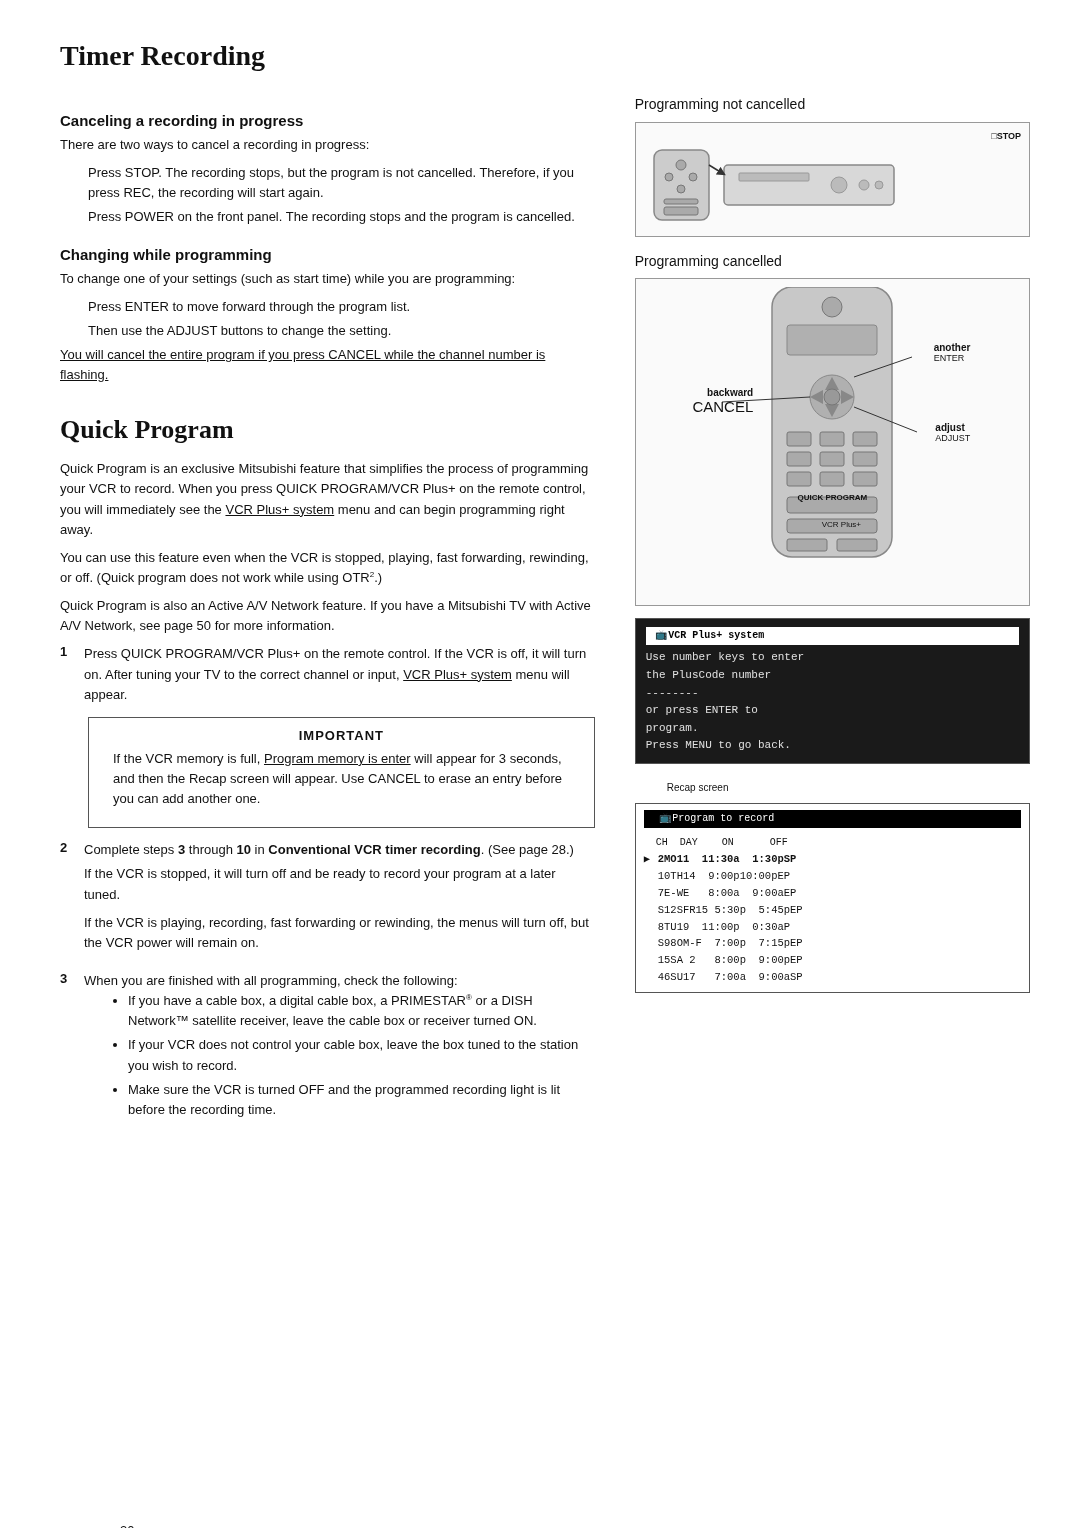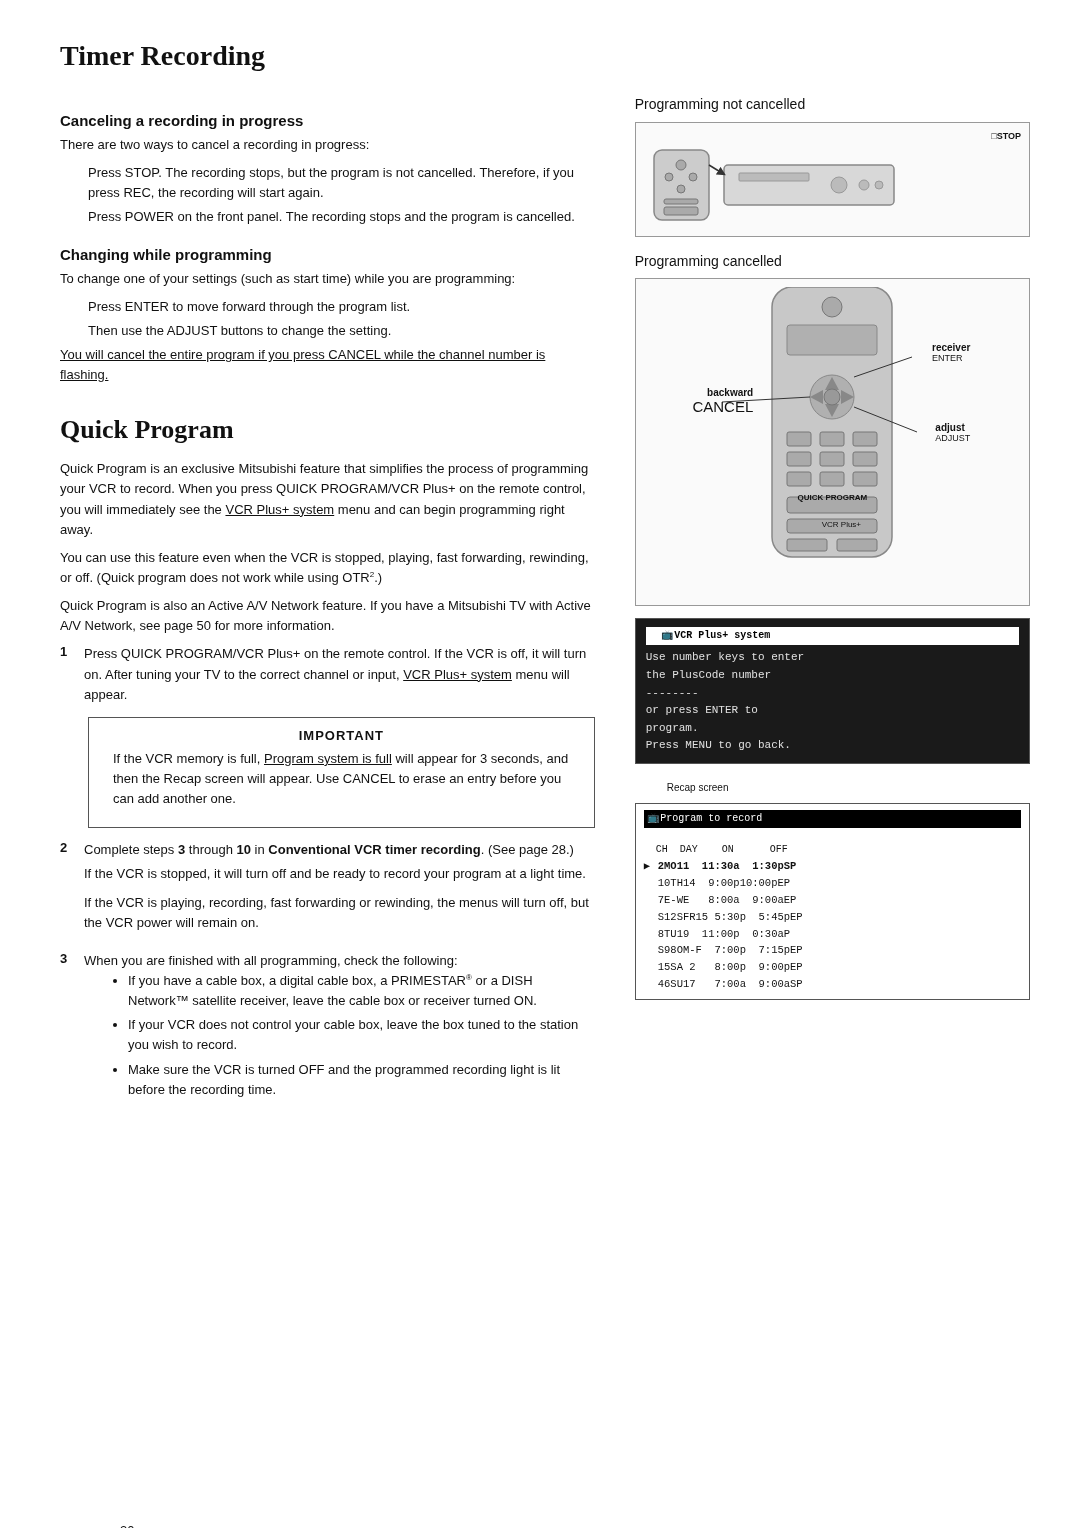--- a/index.html
+++ b/index.html
@@ -190,29 +190,29 @@
         <li>
           <span class="step-num bold">1</span>
           <div class="step-content">
             Press QUICK PROGRAM/VCR Plus+ on the remote control. If the VCR is off, it will turn on. After tuning your TV to the correct channel or input, <span class="underline">VCR Plus+ system</span> menu will appear.
           </div>
         </li>
       </ol>
 
       <div class="important-box">
         <div class="important-label">IMPORTANT</div>
-        <p>If the VCR memory is full, <span class="underline">Program system is full</span> will appear for 3 seconds, and then the Recap screen will appear. Use CANCEL to erase an entry before you can add another one.</p>
+        <p>If the VCR memory is full, <span class="underline">Program memory is enter</span> will appear for 3 seconds, and then the Recap screen will appear. Use CANCEL to erase an entry before you can add another one.</p>
       </div>
 
       <ol class="main-steps">
         <li>
           <span class="step-num bold">2</span>
           <div class="step-content">
             Complete steps <span class="bold">3</span> through <span class="bold">10</span> in <span class="bold">Conventional VCR timer recording</span>. (See page 28.)
-            <p style="margin-top:4px;">If the VCR is stopped, it will turn off and be ready to record your program at a light time.</p>
+            <p style="margin-top:4px;">If the VCR is stopped, it will turn off and be ready to record your program at a later tuned.</p>
             <p style="margin-top:4px;">If the VCR is playing, recording, fast forwarding or rewinding, the menus will turn off, but the VCR power will remain on.</p>
           </div>
         </li>
         <li>
           <span class="step-num bold">3</span>
           <div class="step-content">
             When you are finished with all programming, check the following:
             <ul class="bullet-list">
               <li>If you have a cable box, a digital cable box, a PRIMESTAR<sup>®</sup> or a DISH Network™ satellite receiver, leave the cable box or receiver turned ON.</li>
               <li>If your VCR does not control your cable box, leave the box tuned to the station you wish to record.</li>
@@ -302,54 +302,54 @@
 
             <line x1="162" y1="90" x2="220" y2="70" stroke="#333" stroke-width="1"></line>
 
             <line x1="118" y1="110" x2="30" y2="115" stroke="#333" stroke-width="1"></line>
 
             <line x1="162" y1="120" x2="225" y2="145" stroke="#333" stroke-width="1"></line>
           </svg>
 
           
           <div style="position:absolute; top:55px; right:2px; text-align:left;">
-            <div style="font-size:10px; font-weight:bold;">receiver</div>
+            <div style="font-size:10px; font-weight:bold;">another</div>
             <div style="font-size:9px;">ENTER</div>
           </div>
           
           <div style="position:absolute; top:100px; left:0px; text-align:right;">
             <div style="font-size:10px; font-weight:bold;">backward</div>
             <div style="font-size:15px;">CANCEL</div>
           </div>
           
           <div style="position:absolute; top:135px; right:2px; text-align:left;">
             <div style="font-size:10px; font-weight:bold;">adjust</div>
             <div style="font-size:9px;">ADJUST</div>
           </div>
           
           <div style="position:absolute; top:206px; left:97px; font-size:8px; font-weight:bold; width:86px; text-align:center;">QUICK PROGRAM</div>
           
           <div style="position:absolute; top:233px; left:97px; font-size:8px; width:104px; text-align:center;">VCR Plus+</div>
         </div>
       </div>
 
       <div class="screen-box">
-        <div style="background:#fff; color:#000; padding:1px 16px; margin-bottom:4px; font-size:10px; font-weight:bold;">📺VCR Plus+ system</div>
+        <div style="background:#fff; color:#000; padding:1px 10px; margin-bottom:4px; font-size:10px; font-weight:bold;">📺VCR Plus+ system</div>
         <div>Use number keys to enter</div>
         <div>the PlusCode number</div>
         <div>--------</div>
         <div>or press ENTER to</div>
         <div>program.</div>
         <div>Press MENU to go back.</div>
       </div>
 
       <p style="margin-top:16px; font-size:10px;margin-left:32px;">Recap screen</p>
 
       <div class="recap-screen-box">
-        <div style="background:#000; color:#fff; padding:1px 4px; margin-bottom:14px; font-size:10px;">📺Program to record</div>
+        <div style="background:#000; color:#fff; padding:1px 16px; margin-bottom:7px; font-size:10px;">📺Program to record</div>
         <div style="font-size:10px; padding-left:12px;">CH&nbsp;&nbsp;DAY&nbsp;&nbsp;&nbsp;&nbsp;ON&nbsp;&nbsp;&nbsp;&nbsp;&nbsp;&nbsp;OFF</div>
         <div class="recap-row highlighted">
           <span class="arrow-indicator">▶</span>
           <span>2MO11&nbsp;&nbsp;11:30a&nbsp;&nbsp;1:30pSP</span>
         </div>
         <div class="recap-row">
           <span class="arrow-indicator">&nbsp;</span>
           <span>10TH14&nbsp;&nbsp;9:00p10:00pEP</span>
         </div>
         <div class="recap-row">

